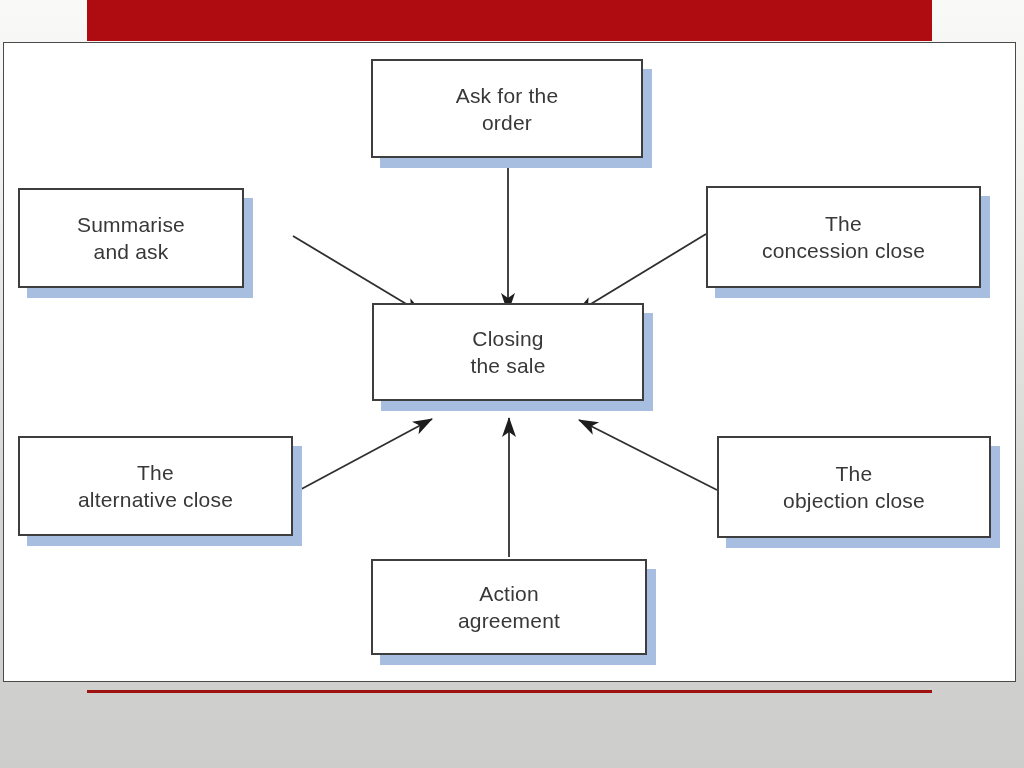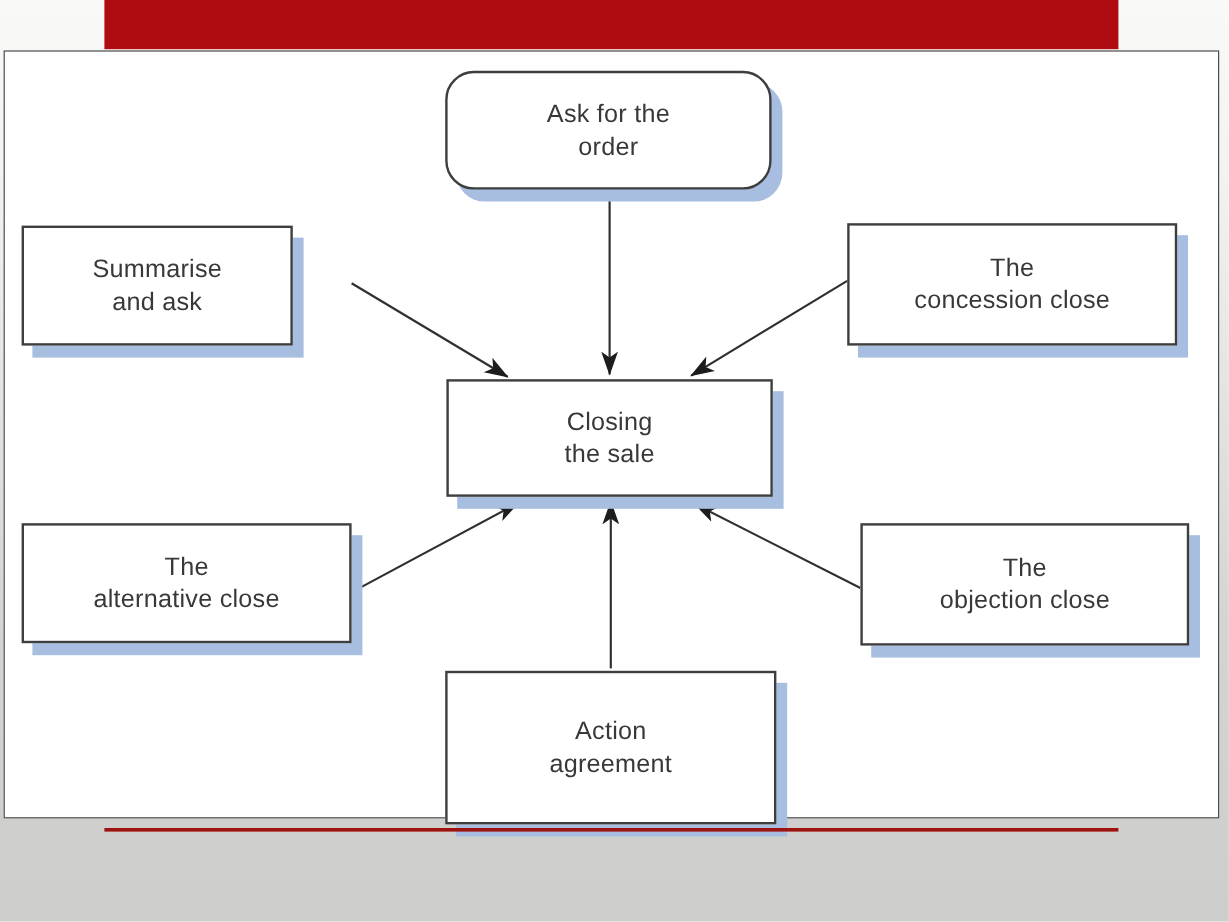--- a/index.html
+++ b/index.html
@@ -40,27 +40,27 @@
     display: flex;
     align-items: center;
     justify-content: center;
     text-align: center;
     font-size: 21px;
     line-height: 27px;
     color: #383838;
     letter-spacing: 0.2px;
   }
   .node-label { white-space: pre-line; }
-  .n-ask        { left: 367px; top: 16px;  width: 272px; height: 99px; border-radius: 24px;  }
+  .n-ask        { left: 367px; top: 16px;  width: 272px; height: 99px;  }
   .n-summarise  { left: 14px;  top: 145px; width: 226px; height: 100px; }
   .n-concession { left: 702px; top: 143px; width: 275px; height: 102px; }
-  .n-closing    { left: 368px; top: 273px; width: 272px; height: 98px; text-align: center;  }
+  .n-closing    { left: 368px; top: 260px; width: 272px; height: 98px; text-align: center;  }
   .n-alternative{ left: 14px;  top: 393px; width: 275px; height: 100px; }
   .n-objection  { left: 713px; top: 393px; width: 274px; height: 102px; }
-  .n-action     { left: 367px; top: 516px; width: 276px; height: 128px; }
+  .n-action     { left: 367px; top: 516px; width: 276px; height: 96px; }
   .rule-red {
     position: absolute;
     left: 87px; top: 690px;
     width: 845px; height: 3px;
     background: #9e1210;
   }
   .caption {
     position: absolute;
     left: 66px; top: 708px;
     font-family: "Liberation Serif", serif;

